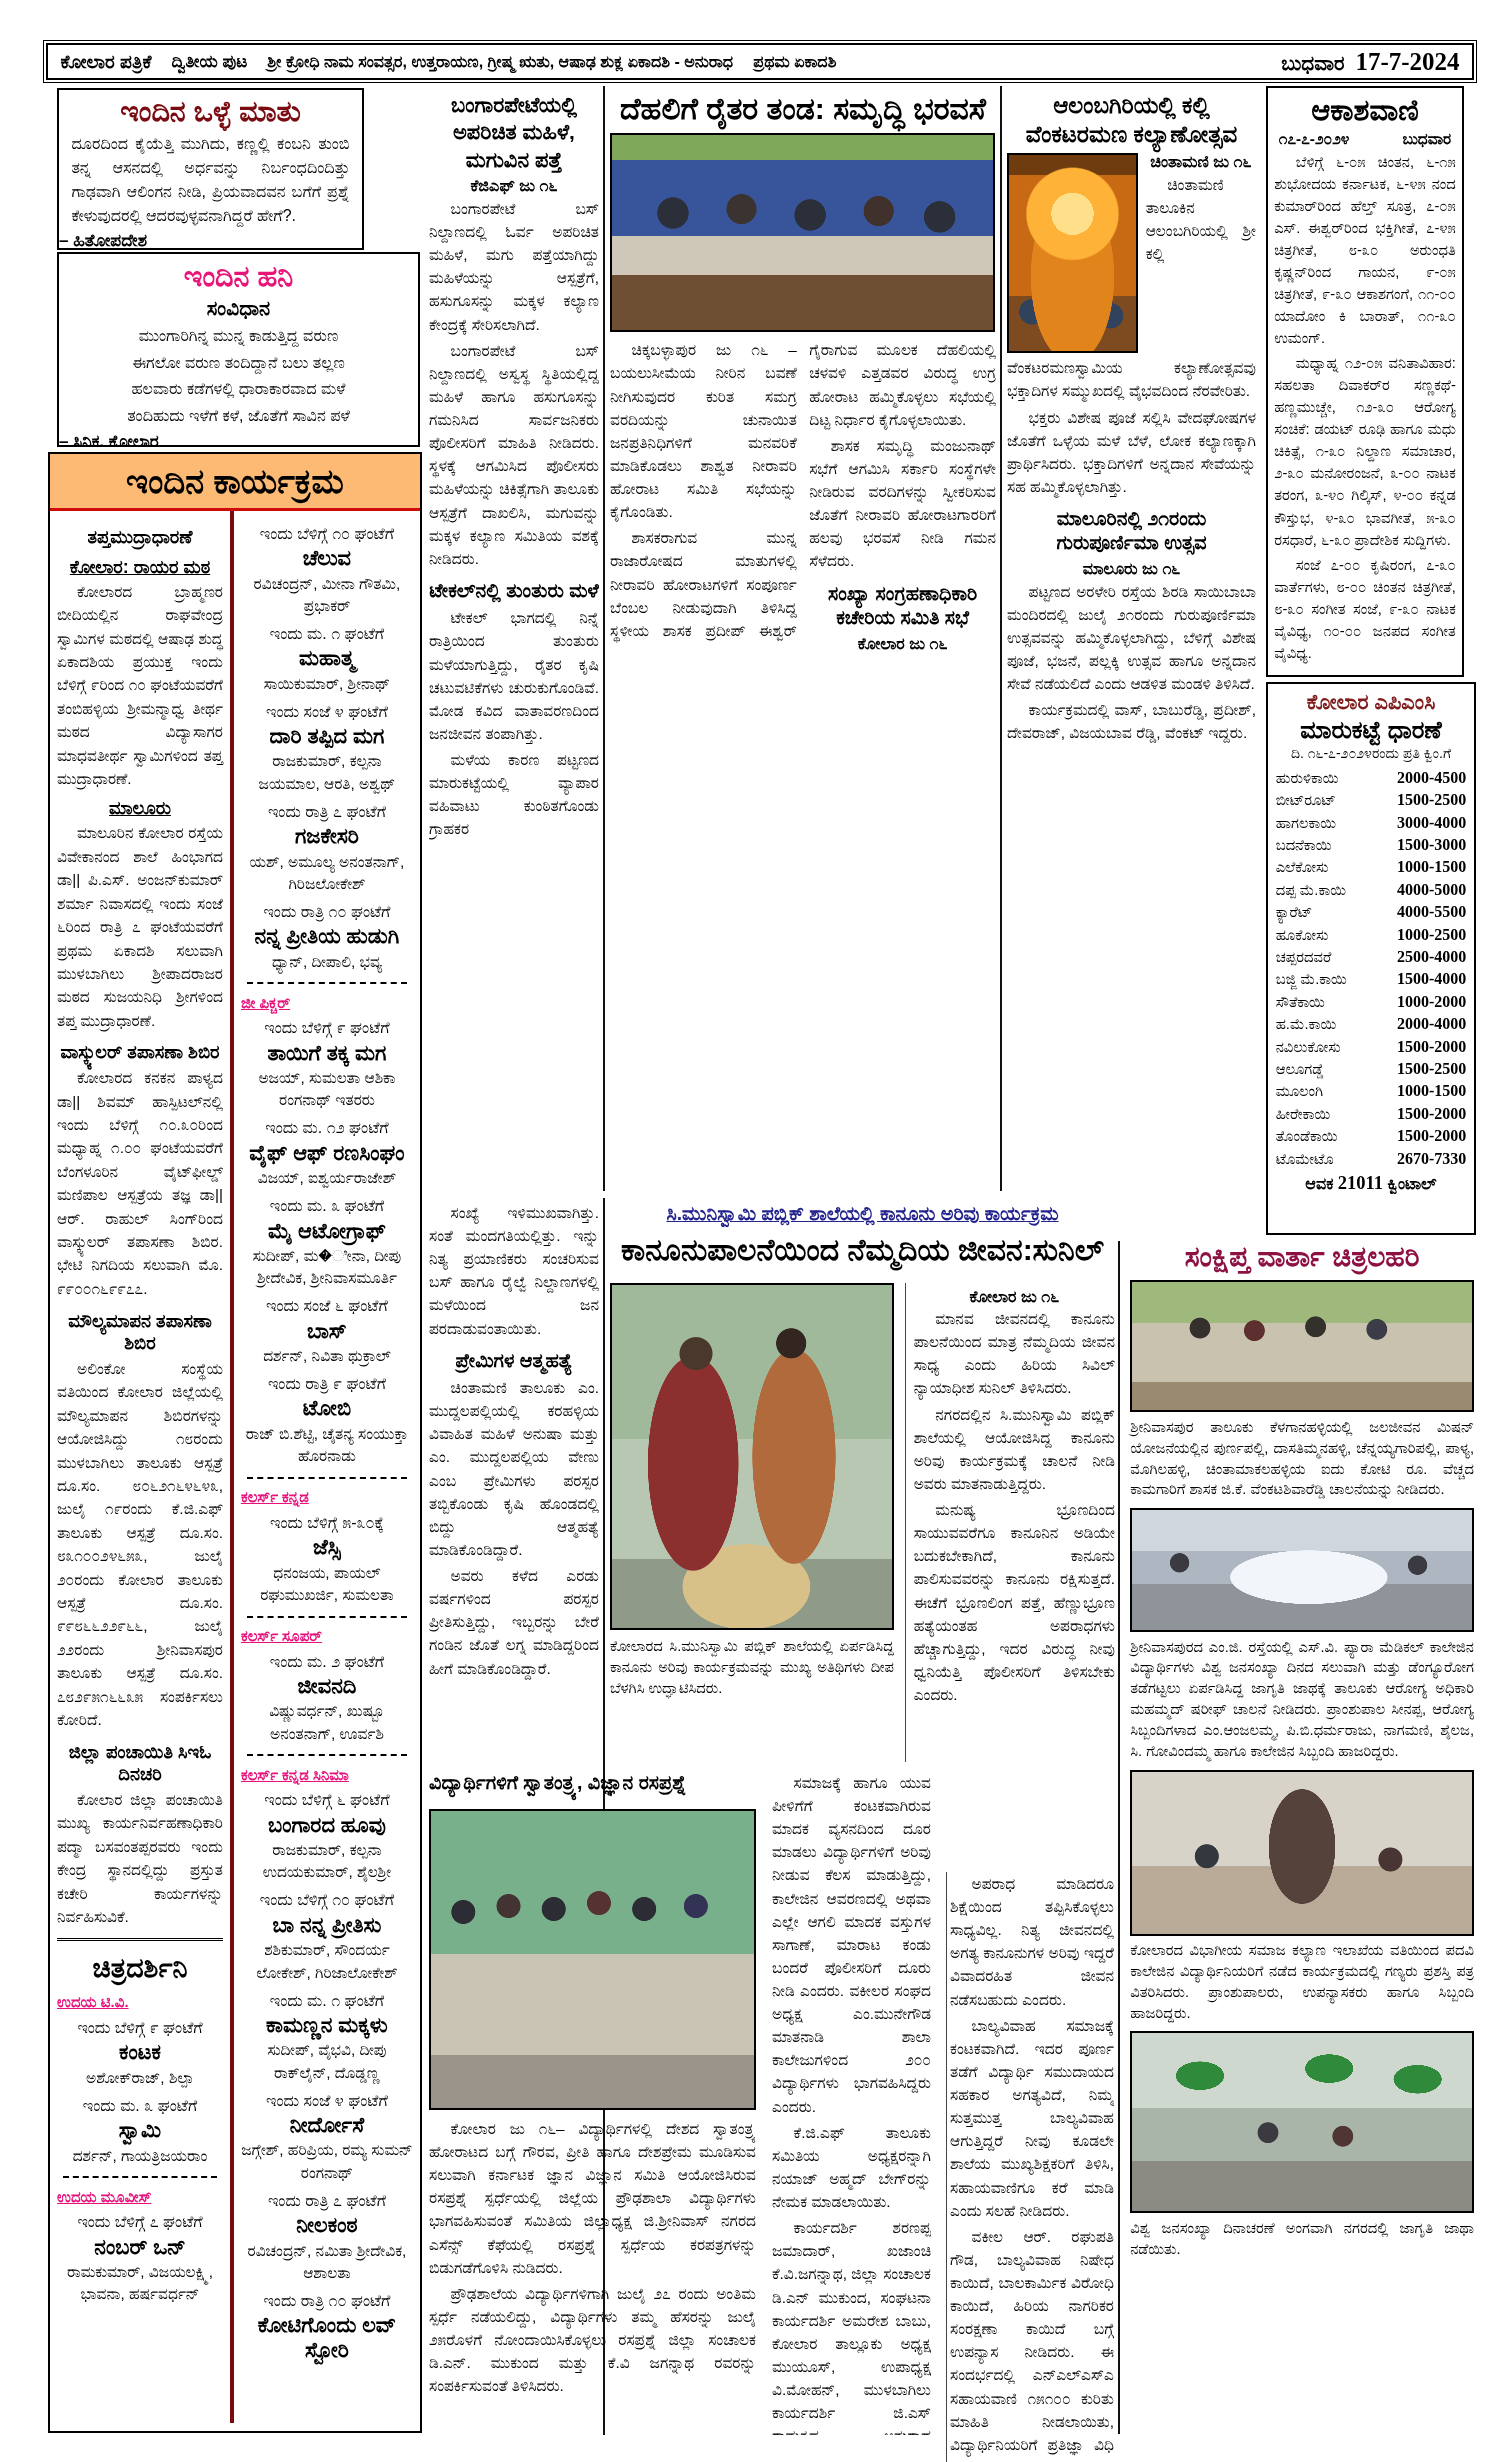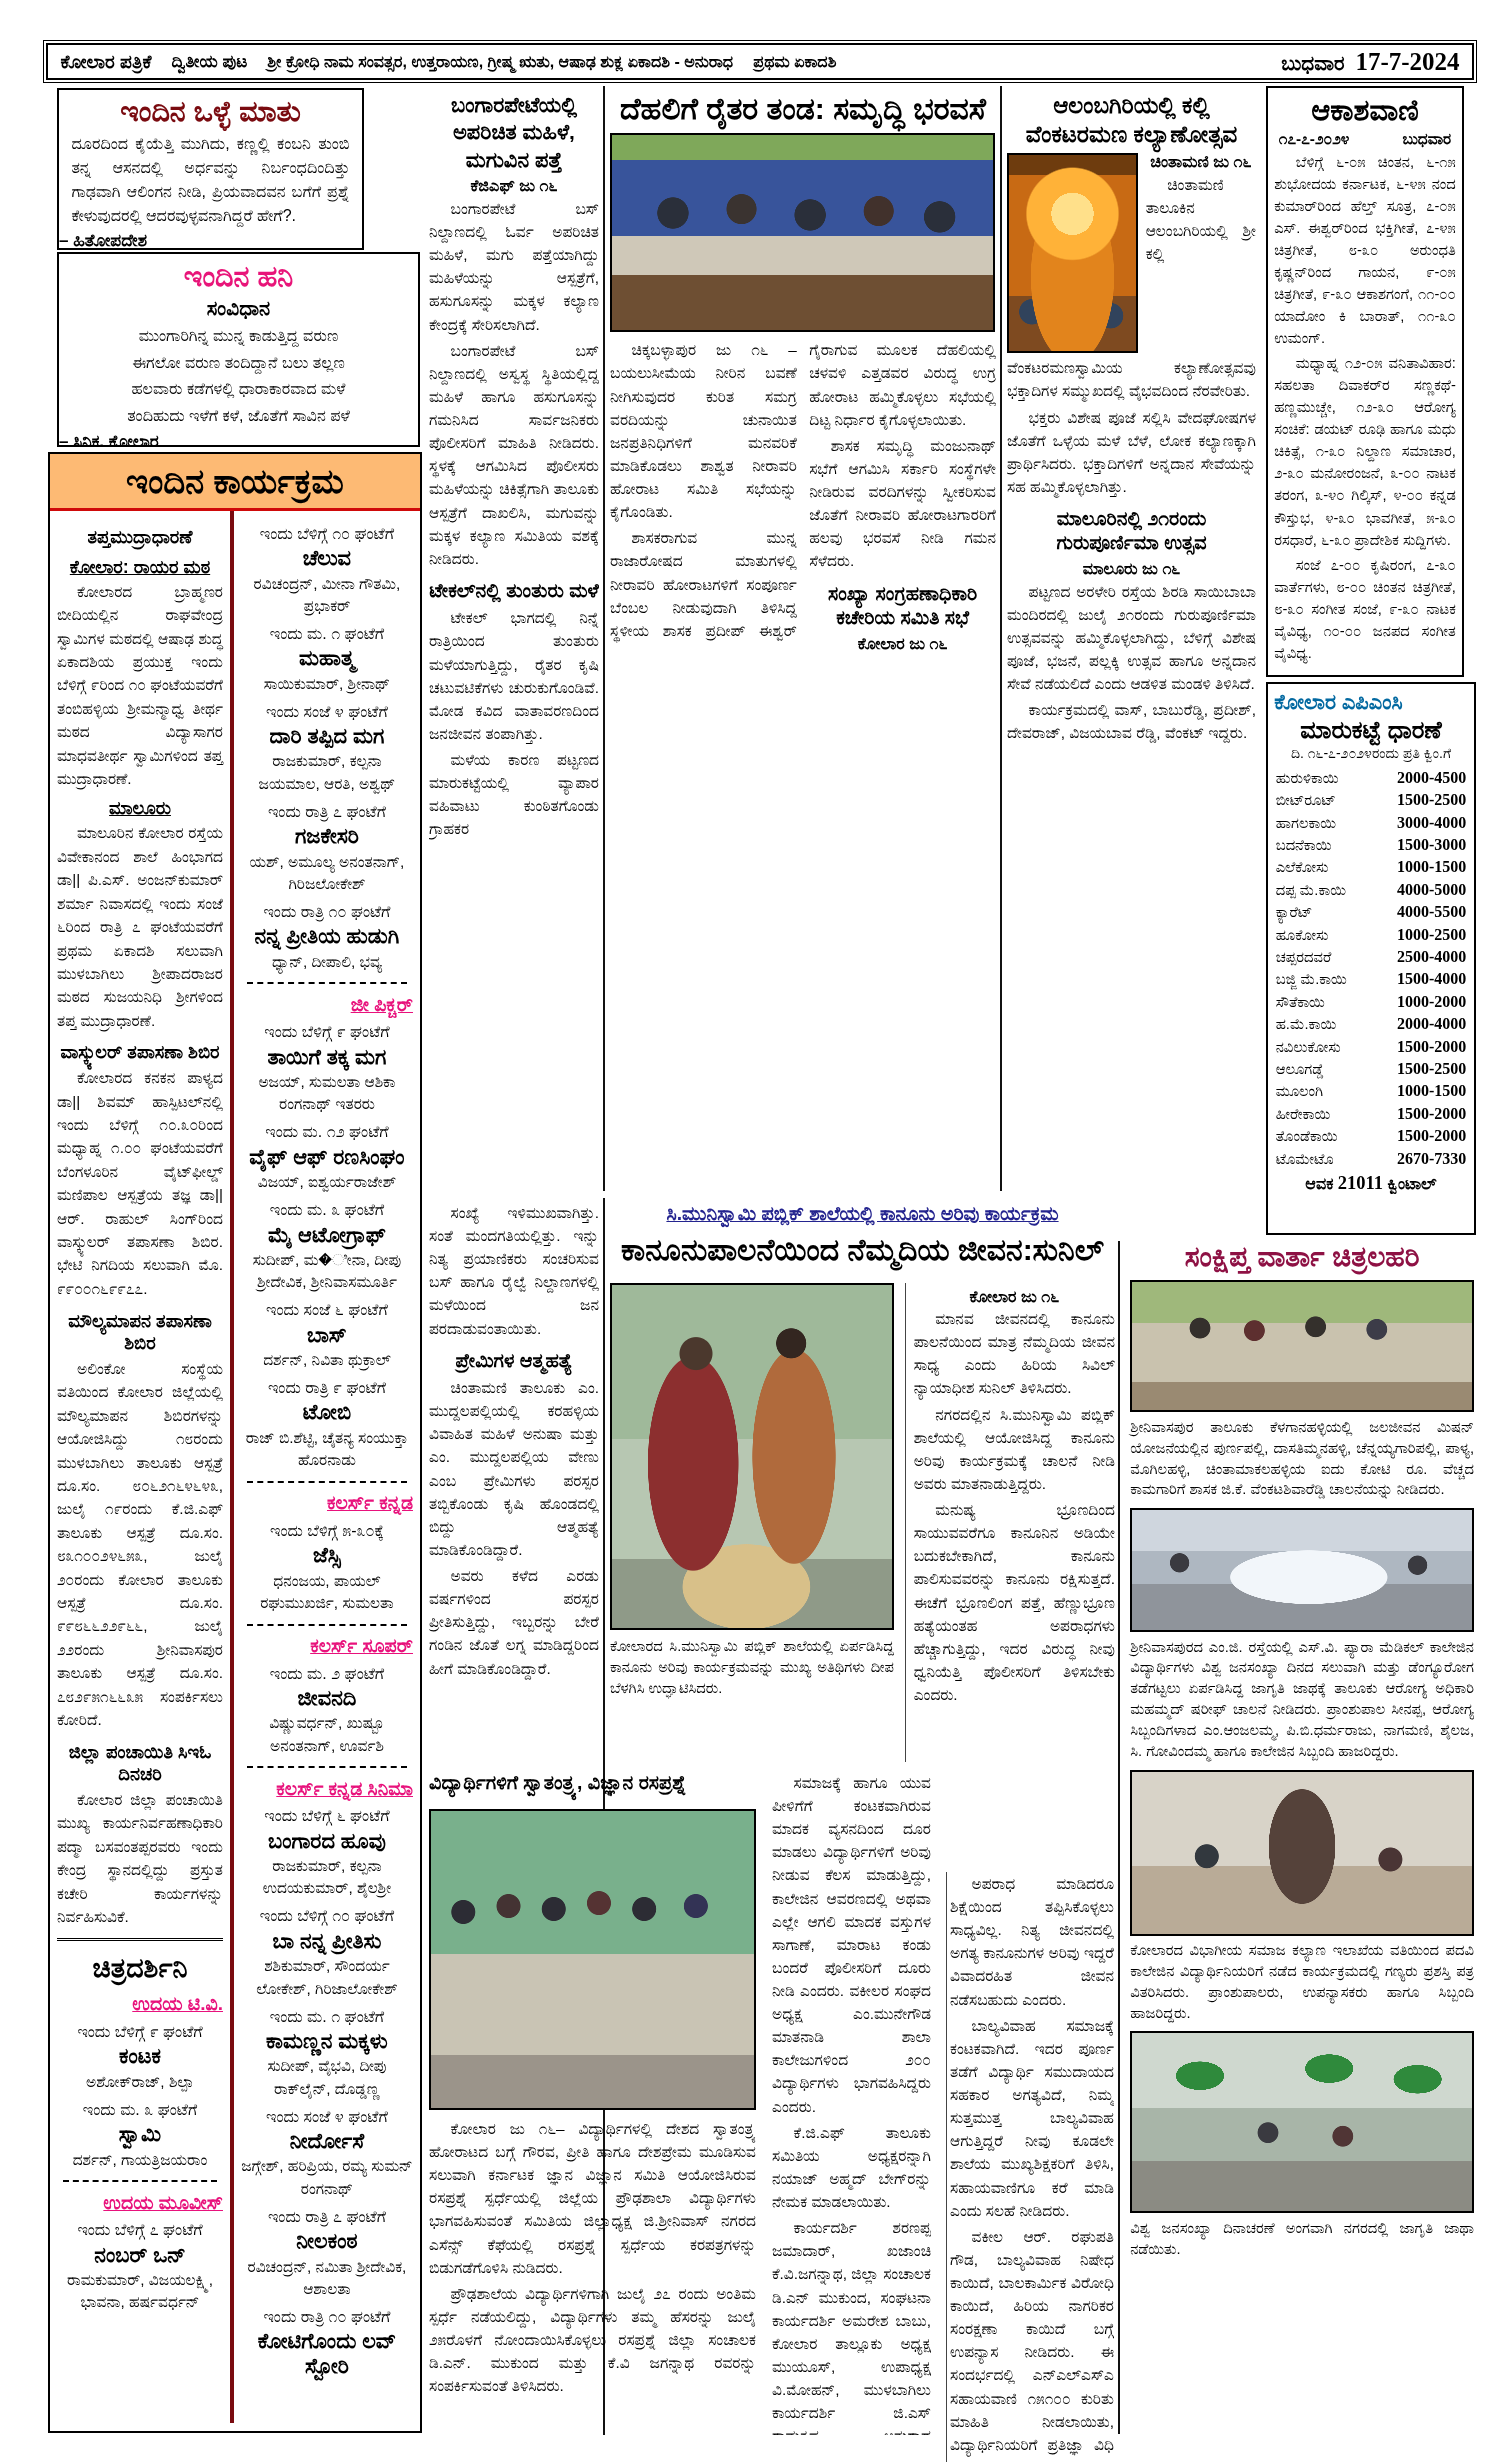--- a/index.html
+++ b/index.html
@@ -34,21 +34,21 @@
   #prog-header .ptitle{font-weight:bold;font-size:34px;text-align:center;padding:7.7px 3.1px 6.2px;}
   .prog-cols{display:flex;height:calc(100% - 65px);}
   .prog-col{padding:6.2px 7px 0;box-sizing:border-box;}
   #prog-left{width:180px;}
   #prog-div{width:3.9px;background:#7a0b10;}
   #prog-right{flex:1;}
   .li-head{font-weight:bold;text-align:center;font-size:18px;margin:9.3px 0 2.3px;line-height:1.25;}
   .li-headul{font-weight:bold;text-align:center;text-decoration:underline;font-size:18px;margin:7.7px 0 2.3px;}
   .li-body{font-size:15.4px;text-align:justify;line-height:1.52;margin:1.5px 0;text-indent:20px;}
   .li-bighead{font-weight:bold;text-align:center;font-size:27px;margin:12.4px 0 4.6px;}
-  .li-channel{font-weight:bold;text-align:right;font-size:19px;color:#e8127c;text-decoration:underline;margin:9.3px 0 3.1px;}
+  .li-channel{font-weight:bold;text-align:left;font-size:15px;color:#e8127c;text-decoration:underline;margin:9.3px 0 3.1px;}
   .li-time{text-align:center;font-size:16px;margin:7.7px 0 1.5px;}
   .li-movie{font-weight:bold;text-align:center;font-size:21px;margin:2.3px 0;line-height:1.2;}
   .li-cast{text-align:center;font-size:15.4px;margin:1.5px 0;line-height:1.45;}
   .li-dash{border-top:2.3px dashed #000;margin:9.3px 6.2px;height:0;}
   .li-ruled{border-top:3.1px double #000;margin:9.3px 0;height:0;}
 
   
   .headline-s{font-weight:bold;font-size:21px;text-align:center;line-height:1.3;}
   .headline-m{font-weight:bold;font-size:23px;text-align:center;line-height:1.25;}
   .headline-l{font-weight:bold;font-size:30px;text-align:center;line-height:1.2;}
@@ -110,21 +110,21 @@
     radial-gradient(ellipse 26px 15.4px at 58% 20%, #2f8a3c 0 92%, transparent 93%),
     radial-gradient(ellipse 26px 15.4px at 84% 26%, #2f8a3c 0 92%, transparent 93%),
     radial-gradient(circle at 40% 56%, #3a3a40 0 10px, transparent 10.8px),
     radial-gradient(circle at 62% 58%, #503535 0 10px, transparent 10.8px),
     linear-gradient(180deg,#cfd8cf 0 42%,#a8b5a8 42% 72%,#8b8b83 72% 100%);}
 
   
   #akash .btitle{font-size:29px;margin:4.6px 0 1.5px;}
   .ak-day{display:flex;justify-content:space-between;font-weight:bold;font-size:15.4px;padding:0 4.6px;margin-bottom:3.1px;}
   #akash .para{font-size:14.7px;}
-  #market .mt1{color:#0369a1;font-weight:bold;font-size:21px;margin-top:4.6px;}
+  #market .mt1{color:#7f1d1d;font-weight:bold;font-size:21px;text-align:center;margin-top:4.6px;}
   #market .mt2{font-weight:bold;font-size:24px;text-align:center;margin:1.5px 0;}
   #market .msub{font-size:14px;text-align:center;margin-bottom:4.6px;}
   .mrow{display:flex;justify-content:space-between;font-size:14.7px;line-height:22.4px;padding:0 1.5px;}
   .mval{font-family:"Liberation Serif",serif;font-weight:bold;font-size:16px;}
   .mfooter{text-align:center;font-weight:bold;font-size:16px;margin-top:3.1px;}
   .mfooter .mval{font-size:18.5px;}
 
   
   .kicker{color:#24248f;font-weight:bold;font-size:19.3px;text-align:center;text-decoration:underline;}
   #sank-title{color:#8e1144;font-weight:bold;font-size:28px;text-align:center;}

